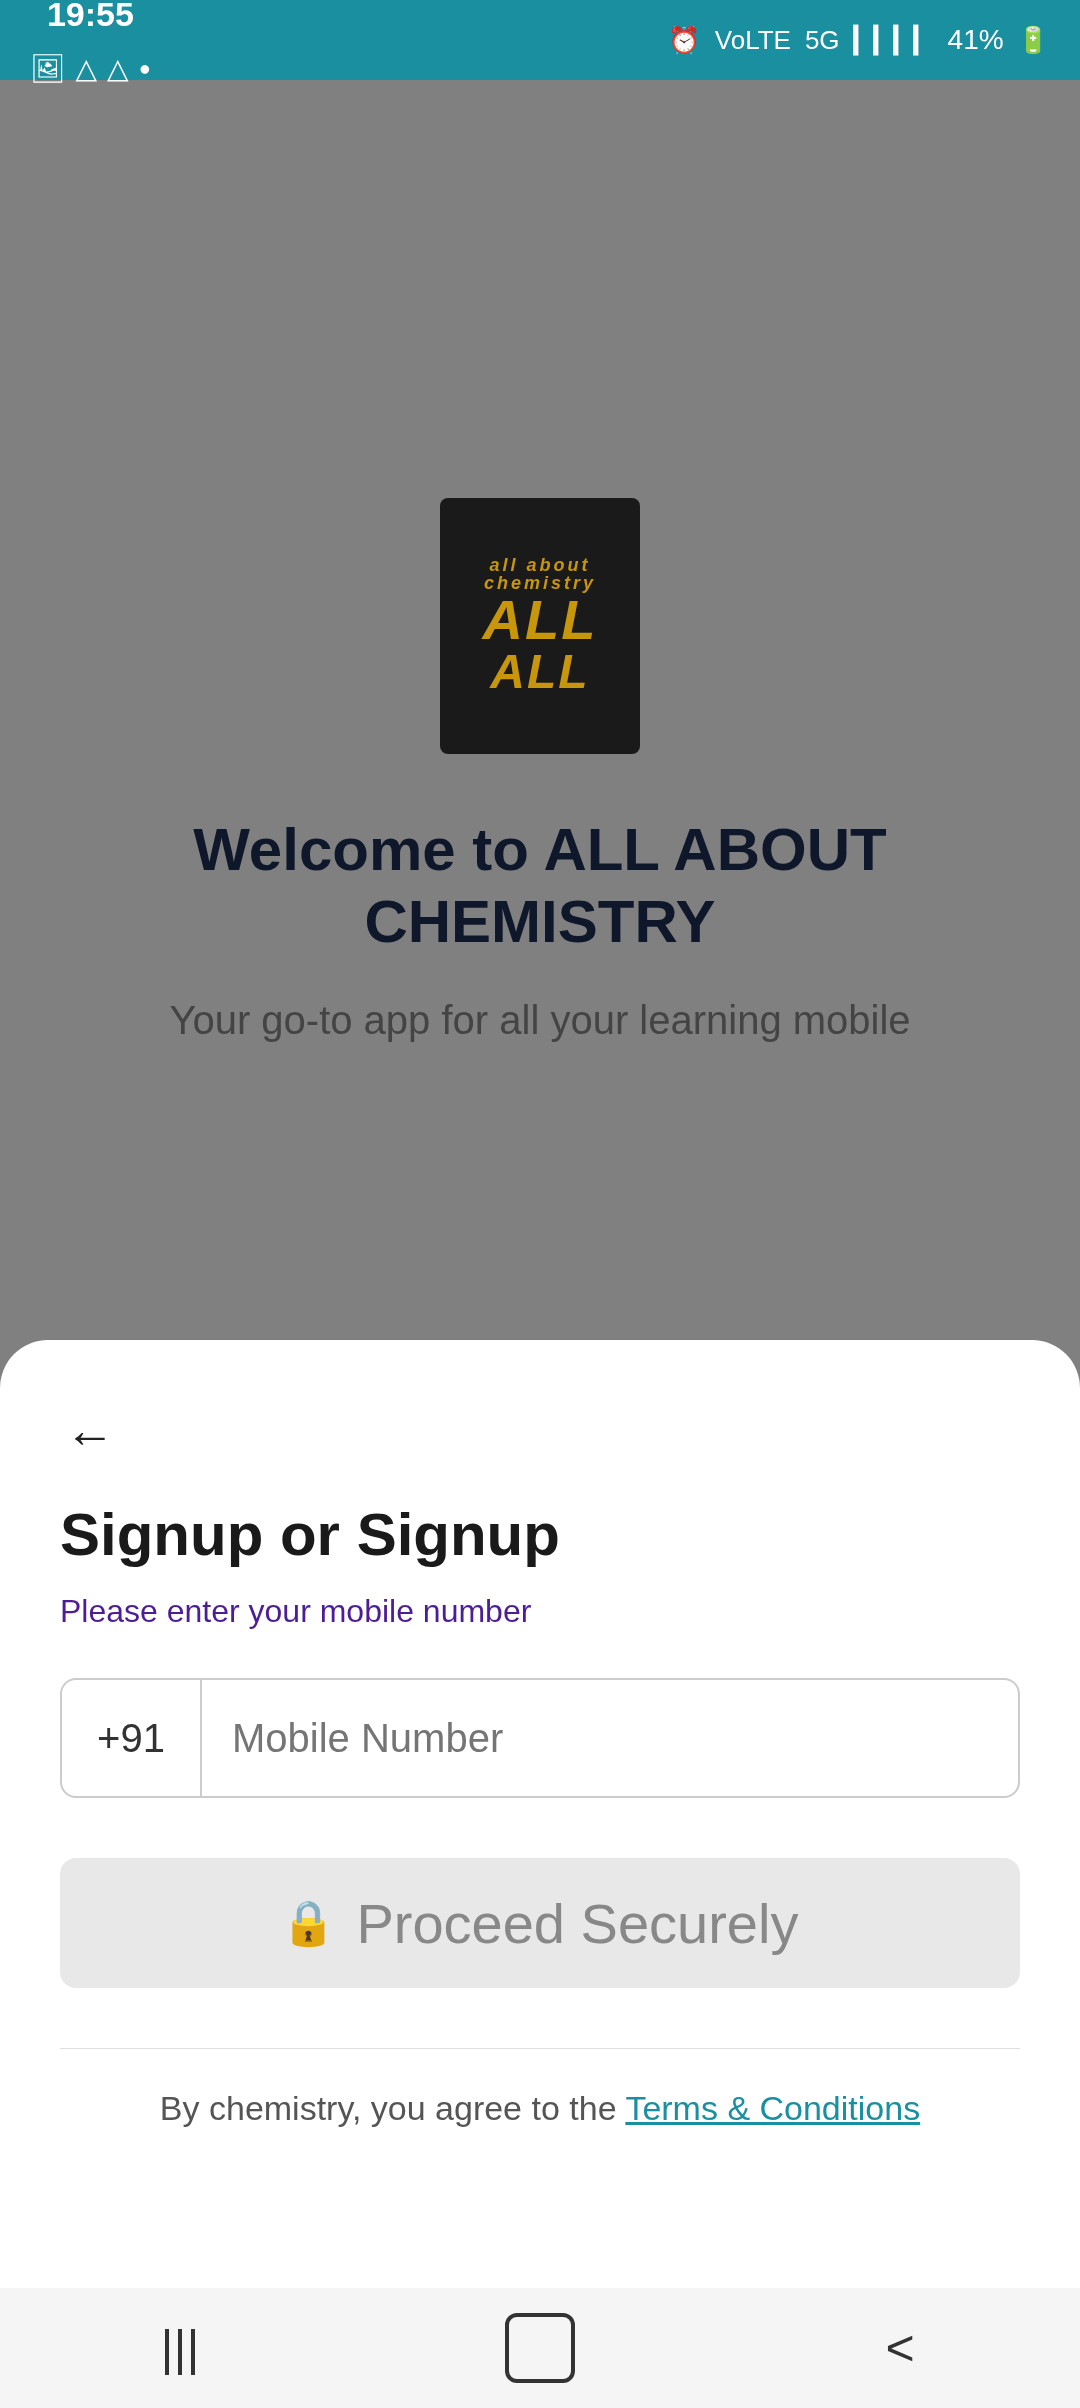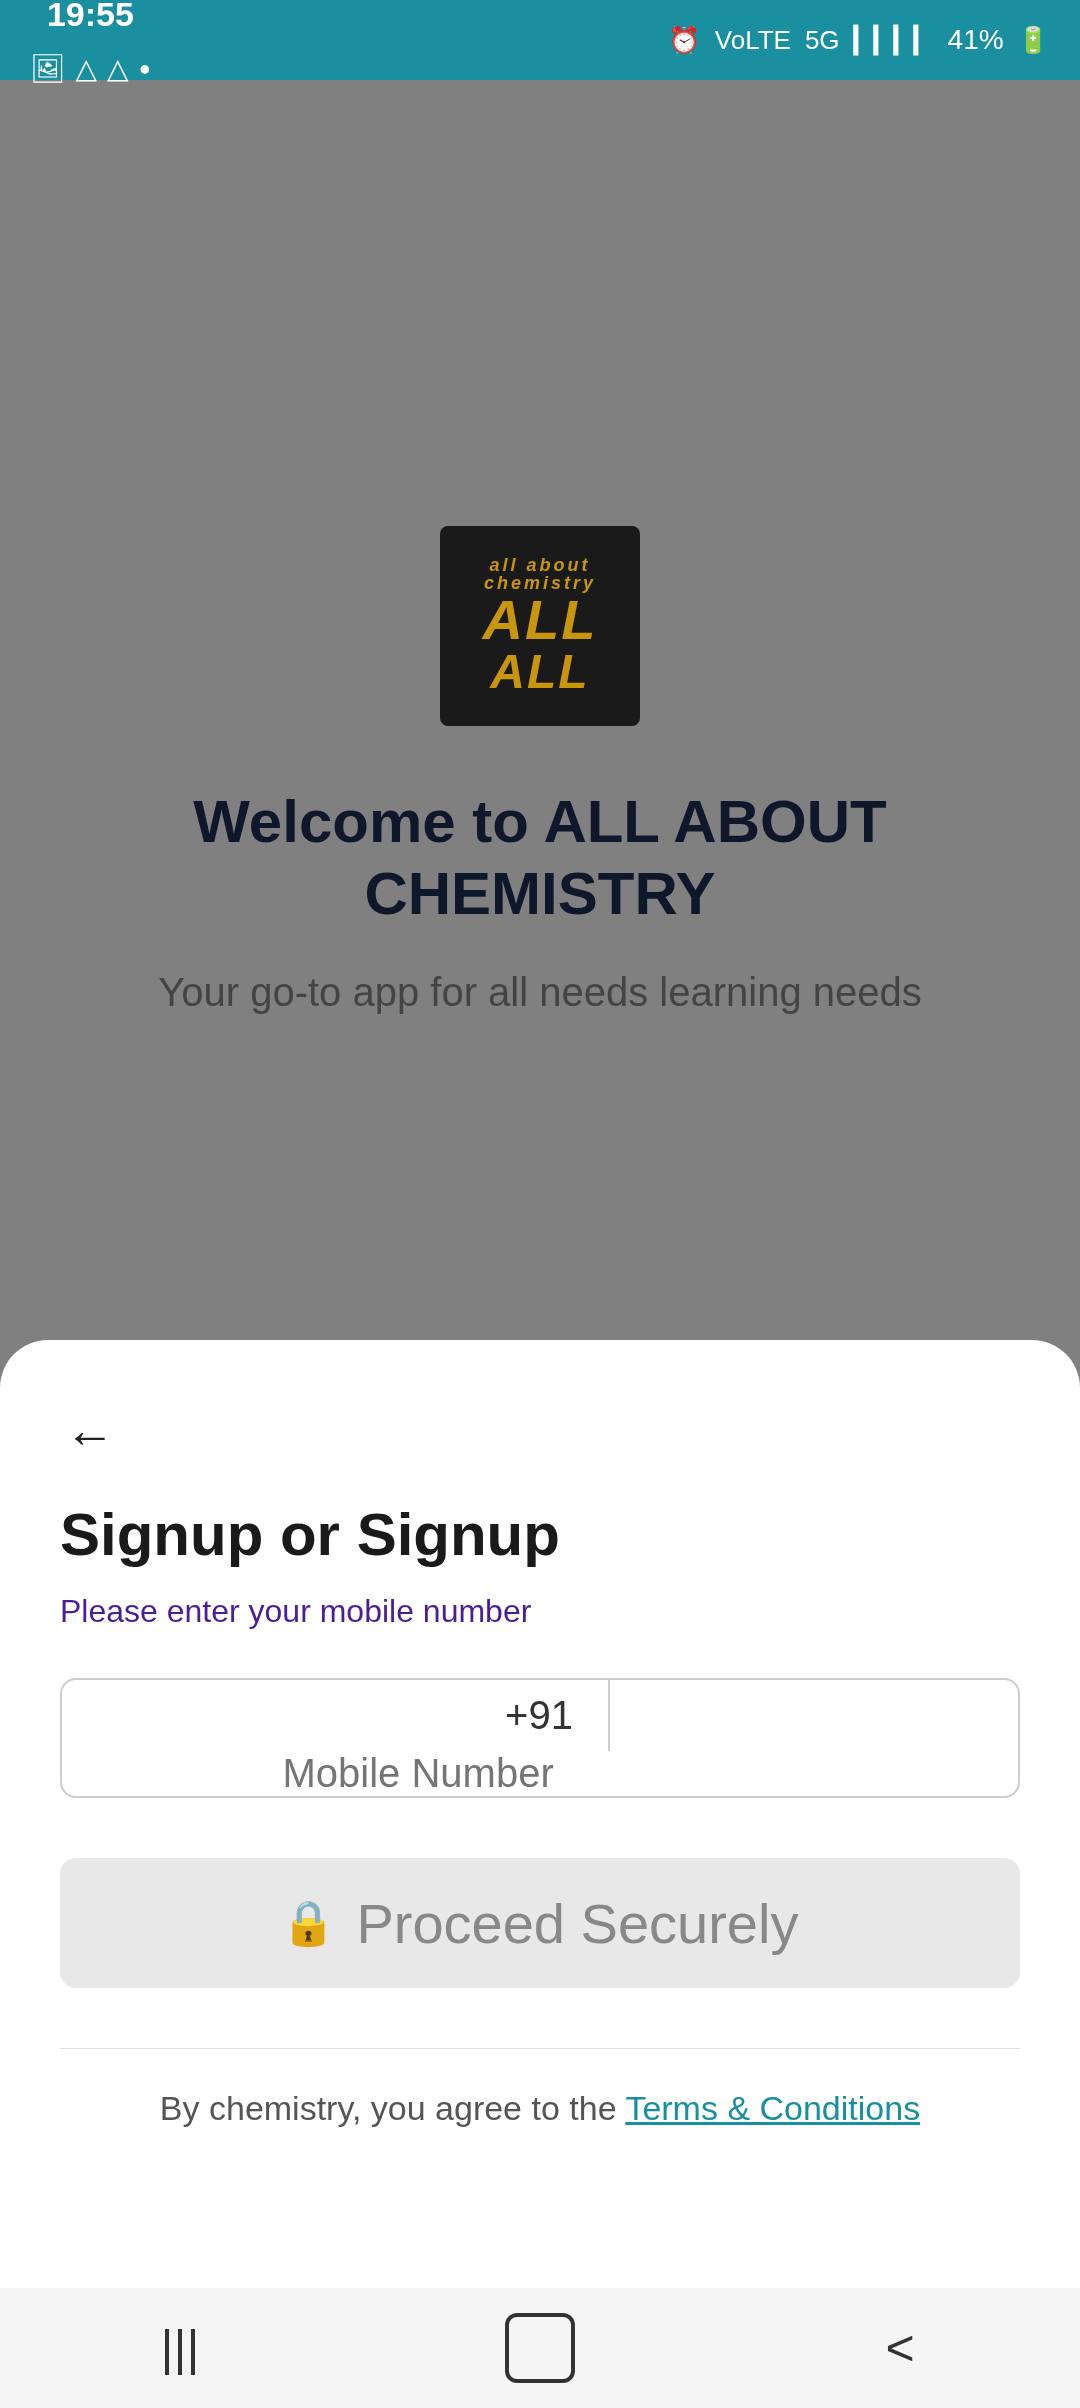--- a/index.html
+++ b/index.html
@@ -78,21 +78,21 @@
       background: #808080;
       display: flex;
       flex-direction: column;
       align-items: center;
       justify-content: center;
       position: relative;
     }
 
     .logo-container {
       width: 200px;
-      height: 200px;
+      height: 256px;
       background: #1a1a1a;
       display: flex;
       align-items: center;
       justify-content: center;
       margin-bottom: 60px;
       border-radius: 8px;
     }
 
     .logo-text-top {
       color: #c8960a;
@@ -195,21 +195,20 @@
     }
 
     .phone-input-container {
       display: flex;
       align-items: center;
       border: 2px solid #ccc;
       border-radius: 16px;
       height: 120px;
       margin-bottom: 60px;
       overflow: hidden;
-      flex-direction: column;
     }
 
     .country-code {
       padding: 0 30px;
       font-size: 40px;
       color: #333;
       font-weight: 500;
       border-right: 2px solid #ccc;
       height: 100%;
       display: flex;
@@ -333,21 +332,21 @@
 <div class="hero-section">
   <div class="logo-container">
     <div>
       <div class="logo-text-top" style="font-size:18px; letter-spacing:3px; color:#c8960a;">all about chemistry</div>
       <div class="logo-text-bottom">ALL</div>
       <div class="logo-text-bottom" style="font-size:48px;">ALL</div>
     </div>
   </div>
 
   <h1 class="hero-title">Welcome to ALL ABOUT CHEMISTRY</h1>
-  <p class="hero-subtitle">Your go-to app for all needs learning needs</p>
+  <p class="hero-subtitle">Your go-to app for all your learning mobile</p>
 
   <div class="slider-dots">
     <div class="dot active"></div>
     <div class="dot"></div>
     <div class="dot"></div>
   </div>
 </div>
 
 <div class="bottom-sheet">
   <div class="back-arrow">

